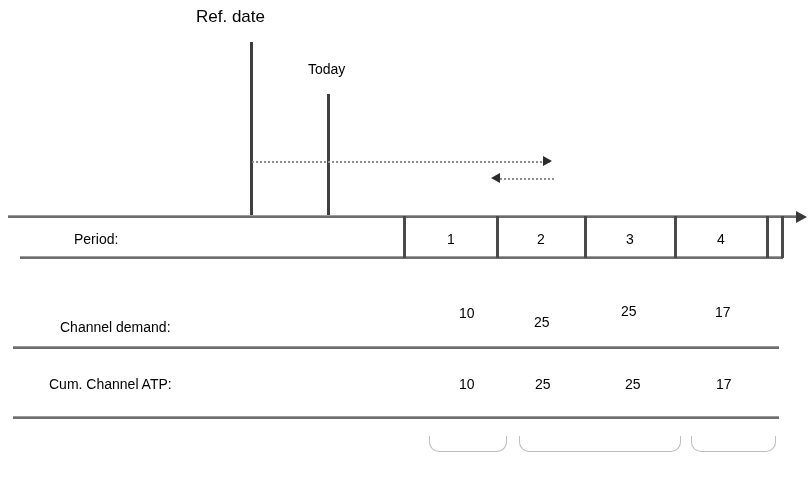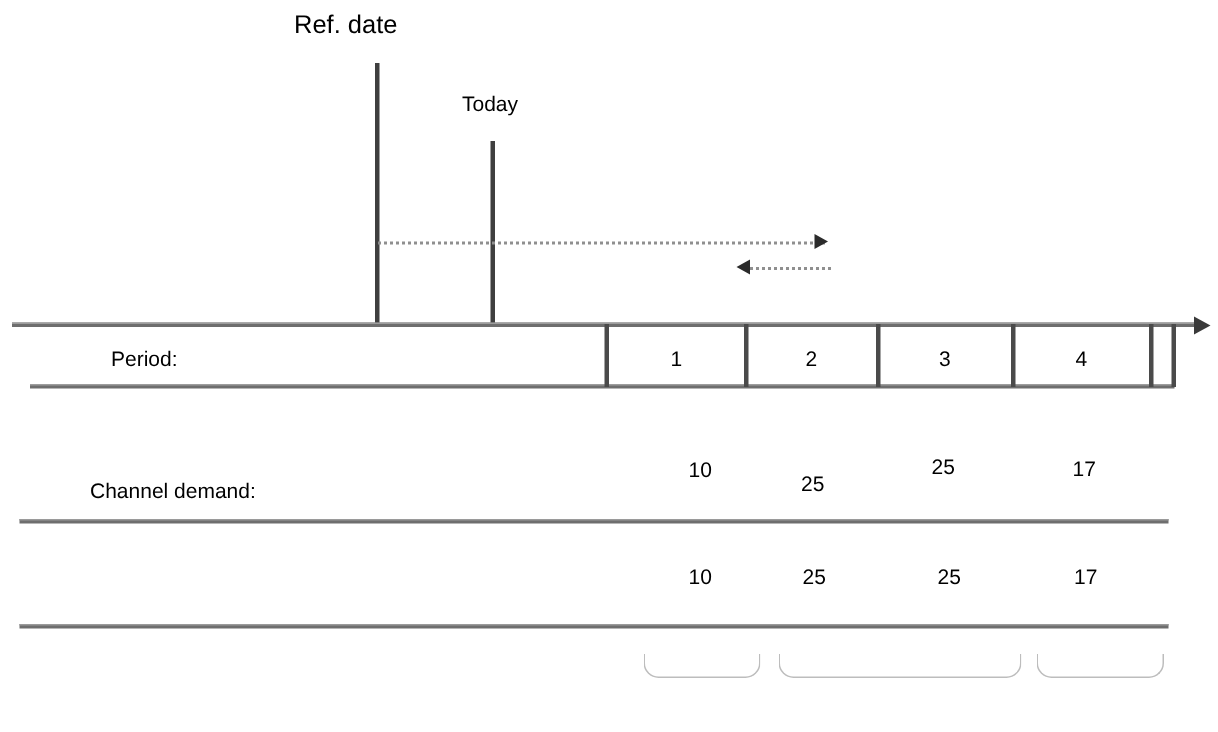--- a/index.html
+++ b/index.html
@@ -134,20 +134,21 @@
 
   <div class="lbl row-lbl" style="left:60px; top:320px;">Channel demand:</div>
 
   <div class="lbl val-num" style="left:459px; top:306px;">10</div>
   <div class="lbl val-num" style="left:534px; top:315px;">25</div>
   <div class="lbl val-num" style="left:621px; top:304px;">25</div>
   <div class="lbl val-num" style="left:715px; top:305px;">17</div>
 
   <div class="rule" style="left:13px; top:346px; width:766px;"></div>
 
+  <div class="lbl row-lbl" style="left:49px; top:377px;">Cum. Channel ATP:</div>
 
   <div class="lbl val-num" style="left:459px; top:377px;">10</div>
   <div class="lbl val-num" style="left:535px; top:377px;">25</div>
   <div class="lbl val-num" style="left:625px; top:377px;">25</div>
   <div class="lbl val-num" style="left:716px; top:377px;">17</div>
 
   <div class="rule" style="left:13px; top:416px; width:766px;"></div>
 
   <div class="brace" style="left:429px; top:436px; width:78px;"></div>
   <div class="brace" style="left:519px; top:436px; width:162px;"></div>

